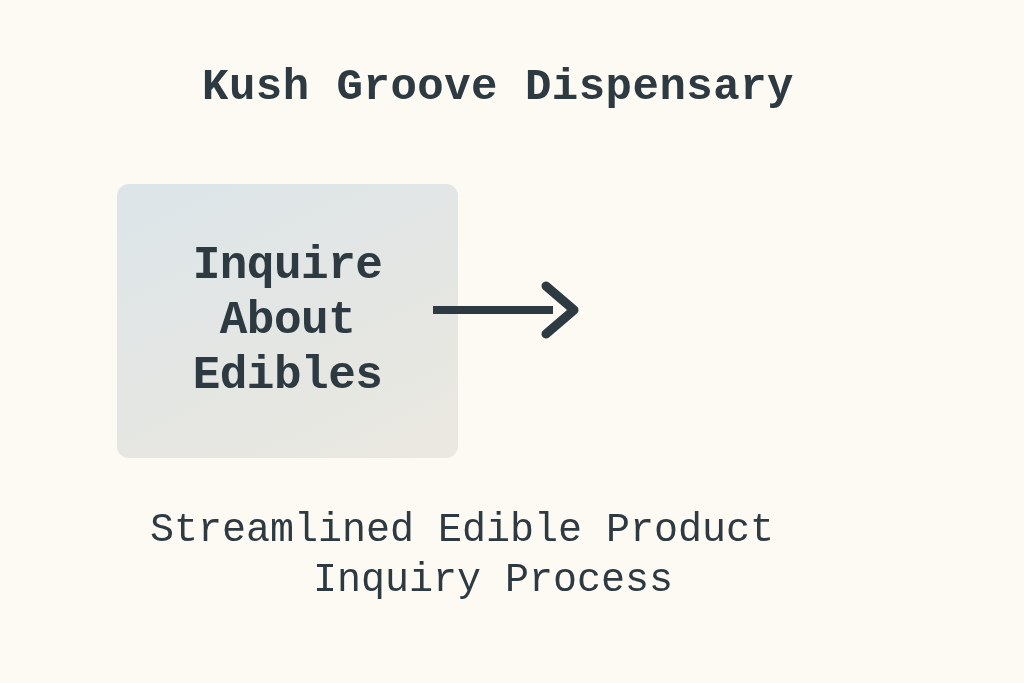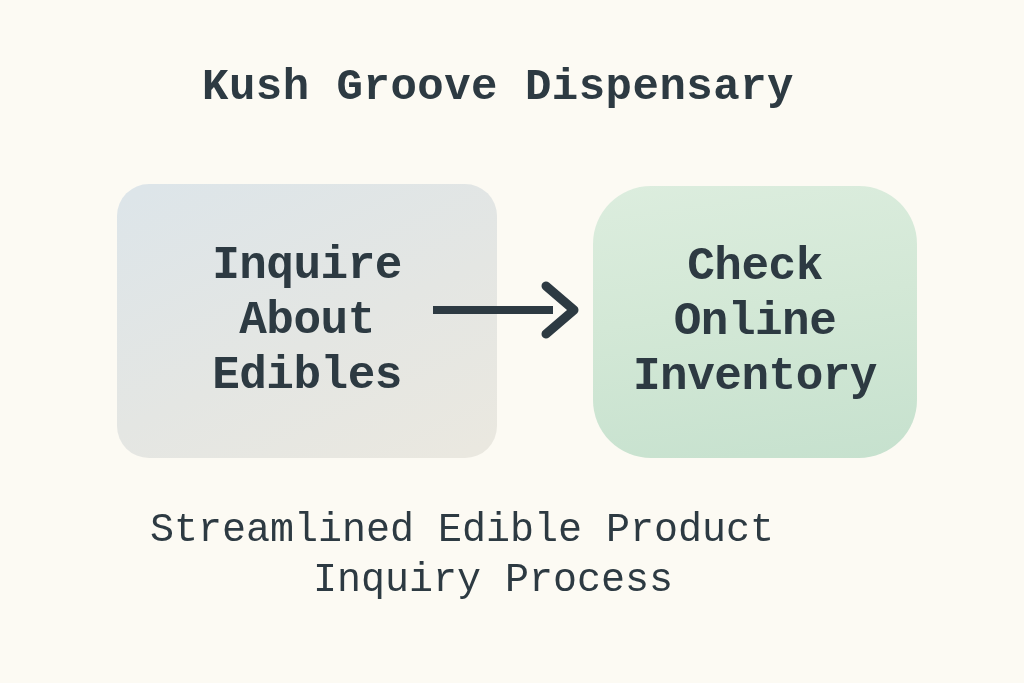--- a/index.html
+++ b/index.html
@@ -31,23 +31,23 @@
   .node {
     position: absolute;
     display: flex;
     align-items: center;
     justify-content: center;
     text-align: center;
   }
   .node-left {
     left: 117px;
     top: 184px;
-    width: 380px;
+    width: 341px;
     height: 274px;
-    border-radius: 32px;
+    border-radius: 12px;
     background: linear-gradient(155deg, #dde5e9 4%, #e4e6e3 55%, #eae8e0 96%);
   }
   .node-right {
     left: 593px;
     top: 186px;
     width: 324px;
     height: 272px;
     border-radius: 58px;
     background: linear-gradient(172deg, #dcedde 0%, #d3e8d6 45%, #c6e1ce 100%);
   }
@@ -93,24 +93,19 @@
     <div class="node-label">Inquire
 About
 Edibles</div>
   </div>
 
   <svg class="arrow" viewBox="0 0 150 64" xmlns="http://www.w3.org/2000/svg" aria-hidden="true">
     <line x1="2" y1="32" x2="122" y2="32" stroke="#2d3a42" stroke-width="8"></line>
     <polyline points="115,8 143,32 115,56" fill="none" stroke="#2d3a42" stroke-width="9" stroke-linecap="round" stroke-linejoin="round"></polyline>
   </svg>
 
-  <div class="node node-right">
-    <div class="node-label">Check
-Online
-Inventory</div>
-  </div>
 
   <div class="caption">
     <div class="caption-line1">Streamlined Edible Product</div>
     <div class="caption-line2">Inquiry Process</div>
   </div>
 
 </div>
 
 </body></html>

